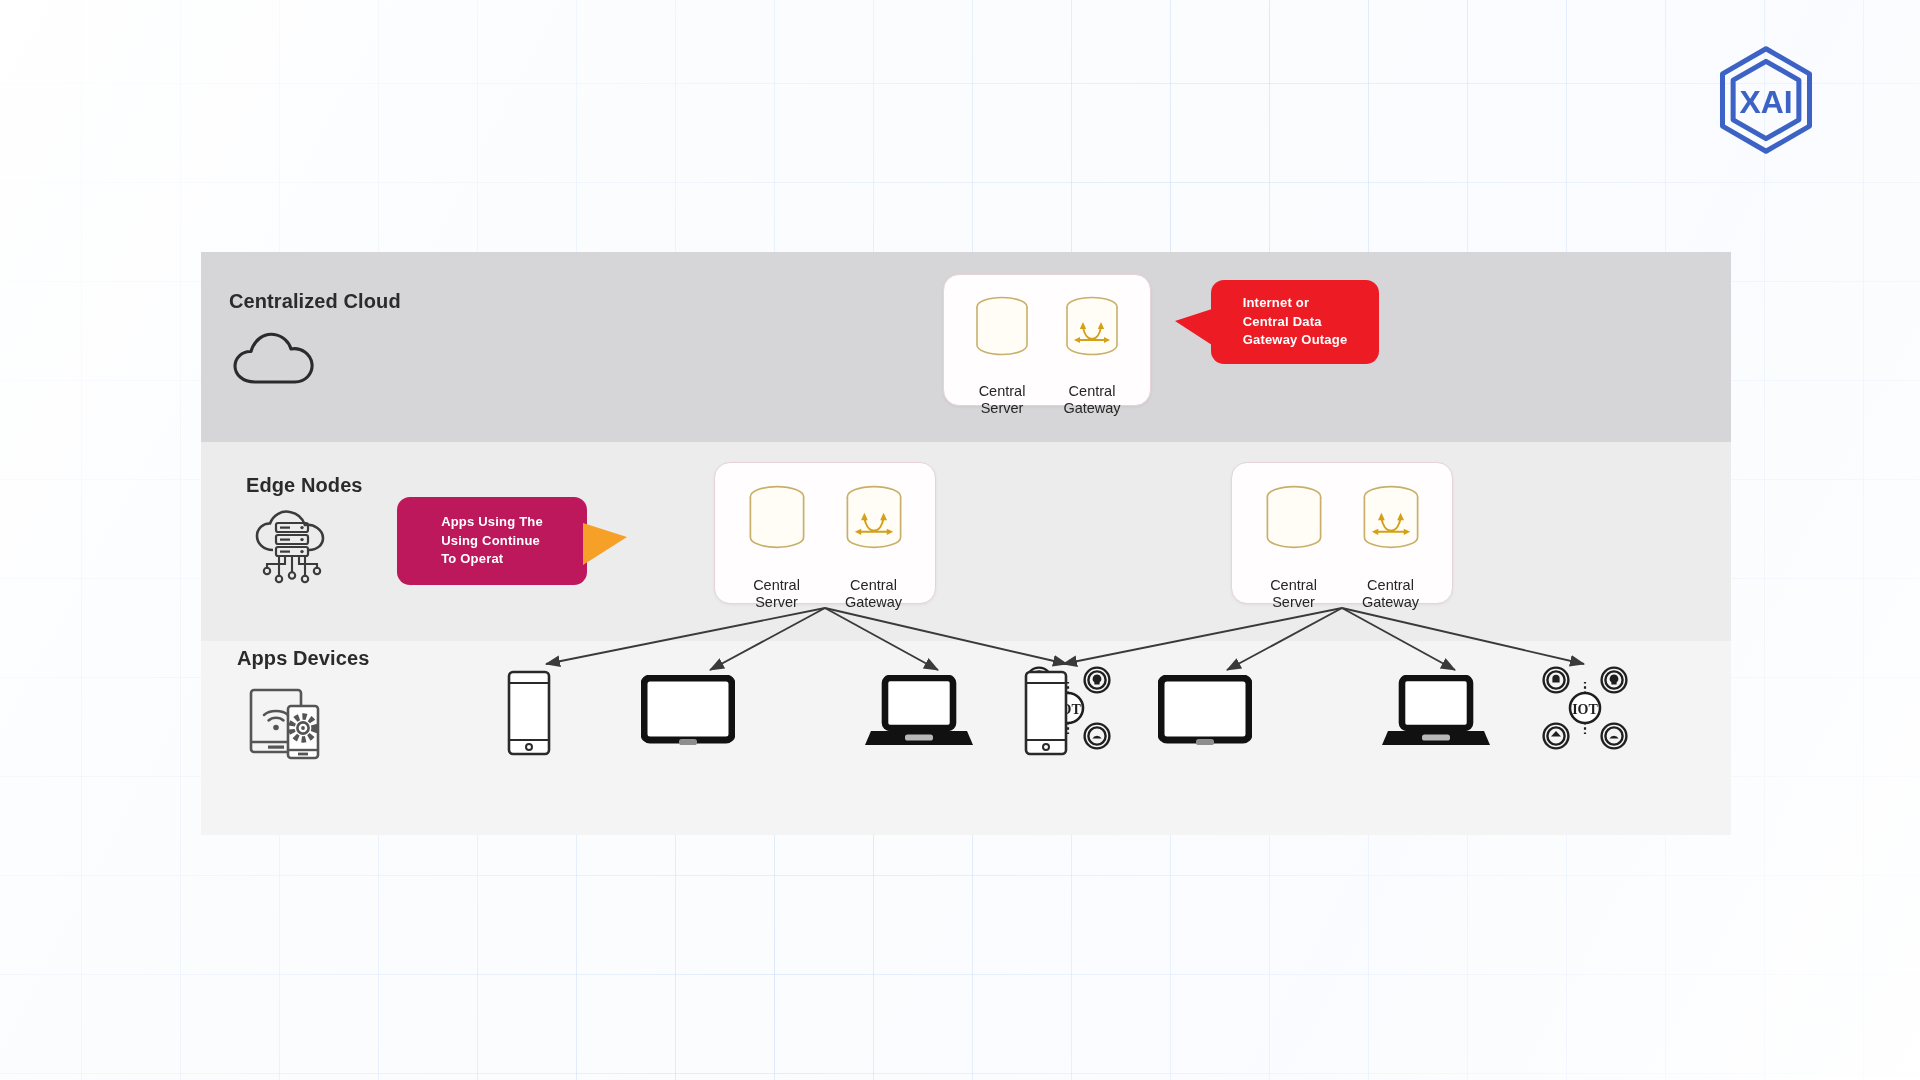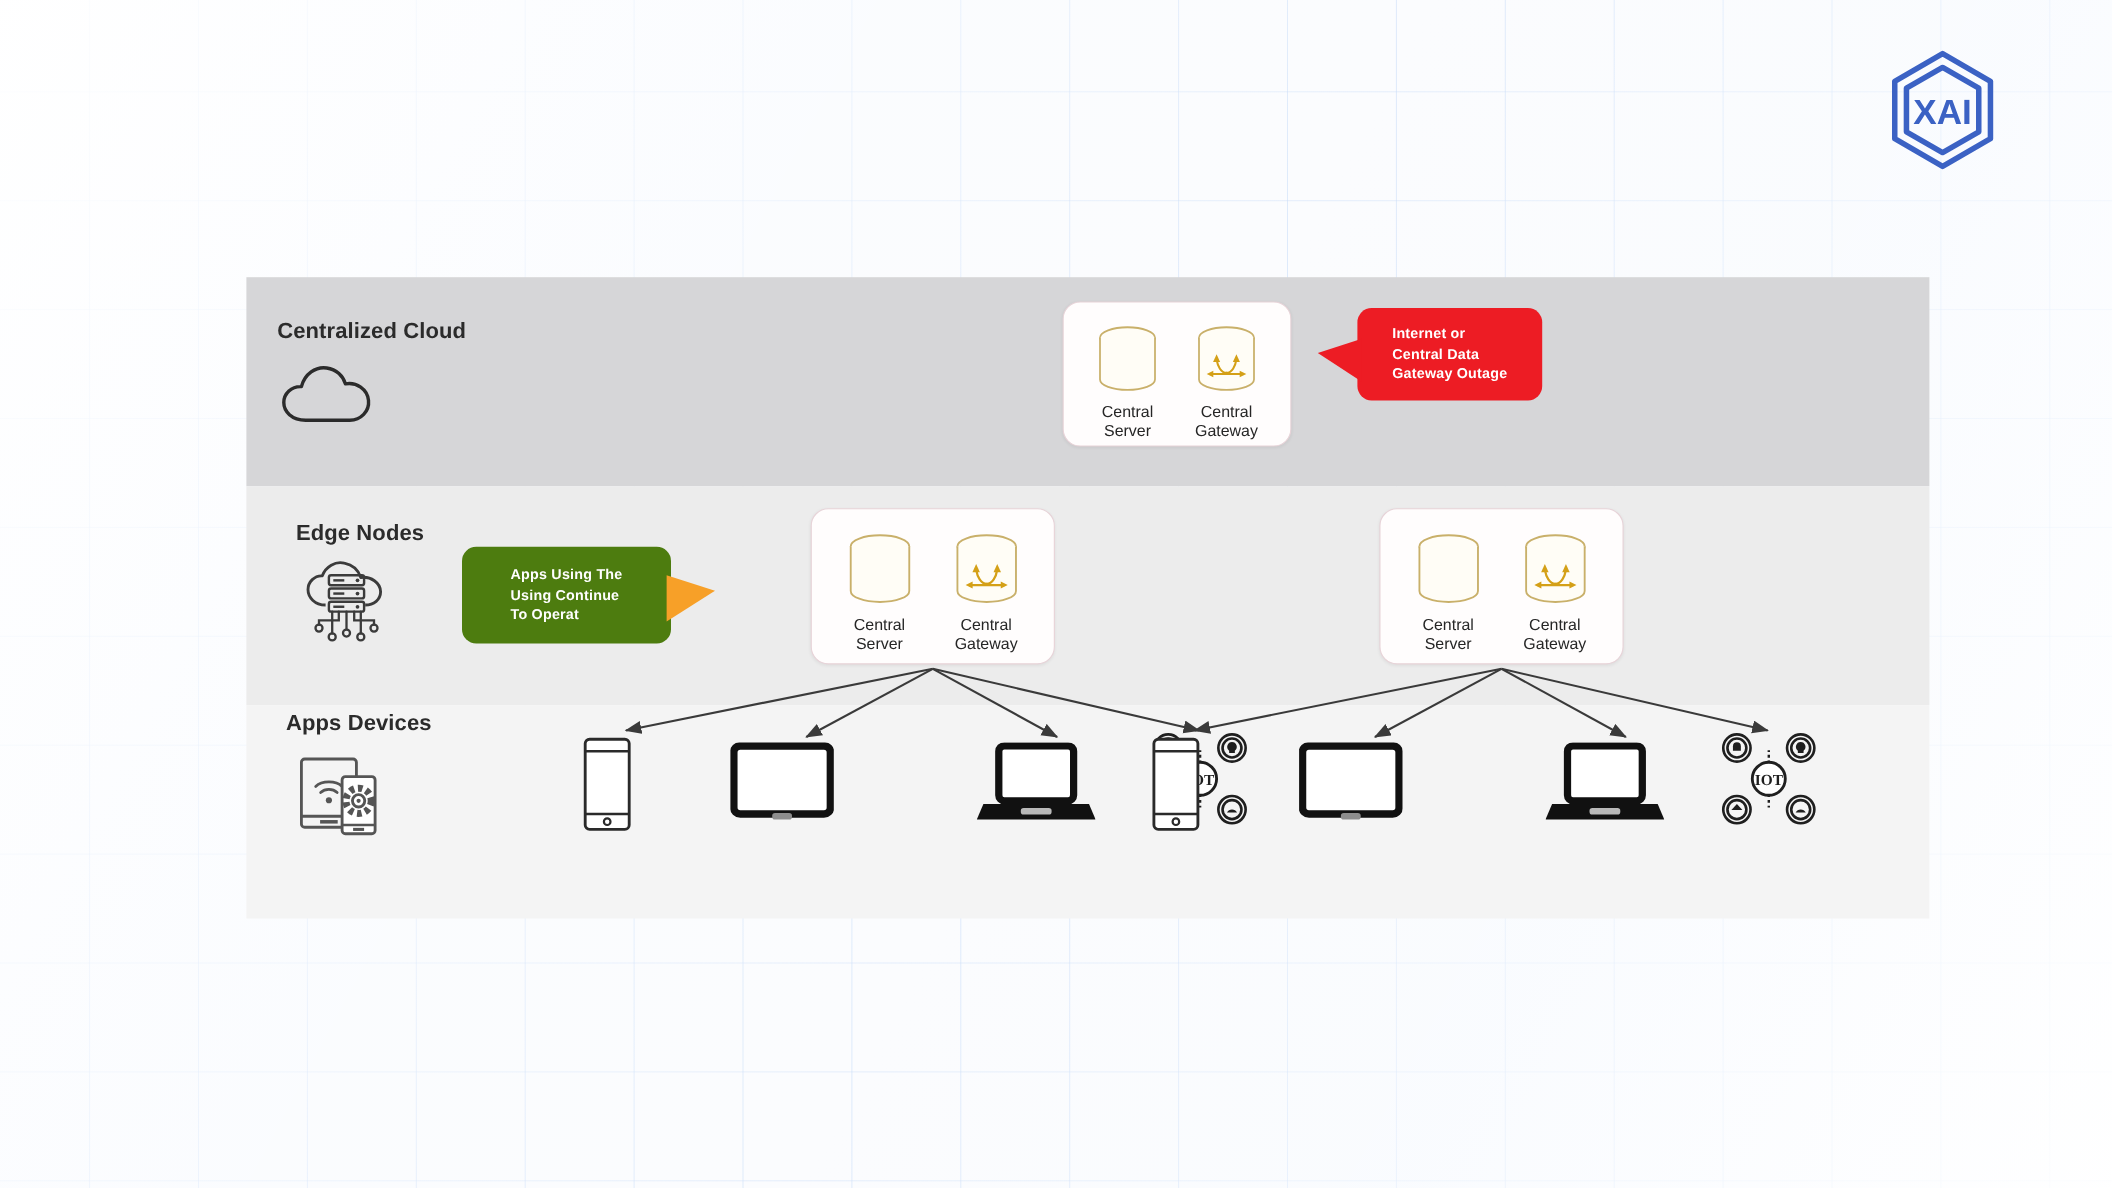--- a/index.html
+++ b/index.html
@@ -45,21 +45,21 @@
     position: absolute;
     top: 42px;
     left: 1708px;
     width: 116px;
     height: 116px;
   }
 
   
   #diagram {
     position: absolute;
-    left: 224px;
+    left: 201px;
     top: 252px;
     width: 1530px;
     height: 583px;
   }
 
   .tier {
     position: absolute;
     left: 0;
     width: 100%;
   }
@@ -90,21 +90,21 @@
     gap: 18px;
     padding: 20px 22px 14px 22px;
   }
   .node-unit {
     display: flex;
     flex-direction: column;
     align-items: center;
     width: 92px;
   }
   .node-unit-caption {
-    margin-top: 8px;
+    margin-top: 24px;
     font-size: 14.5px;
     line-height: 1.18;
     text-align: center;
     color: #262626;
     font-weight: 400;
   }
 
   
   .callout {
     position: absolute;
@@ -112,21 +112,21 @@
     display: flex;
     align-items: center;
     justify-content: center;
     text-align: left;
     color: #ffffff;
     font-weight: 700;
     line-height: 1.42;
     letter-spacing: 0.2px;
   }
   .callout-danger  { background: #ed1c24; font-size: 13px; }
-  .callout-warning { background: #4d7c0f; font-size: 13px; }
+  .callout-warning { background: #be185d; font-size: 13px; }
 
   .callout-tail {
     position: absolute;
     width: 0; height: 0;
   }
   .tail-left {
     left: -36px; top: 28px;
     border-top: 13px solid transparent;
     border-bottom: 26px solid transparent;
     border-right: 40px solid #ed1c24;

